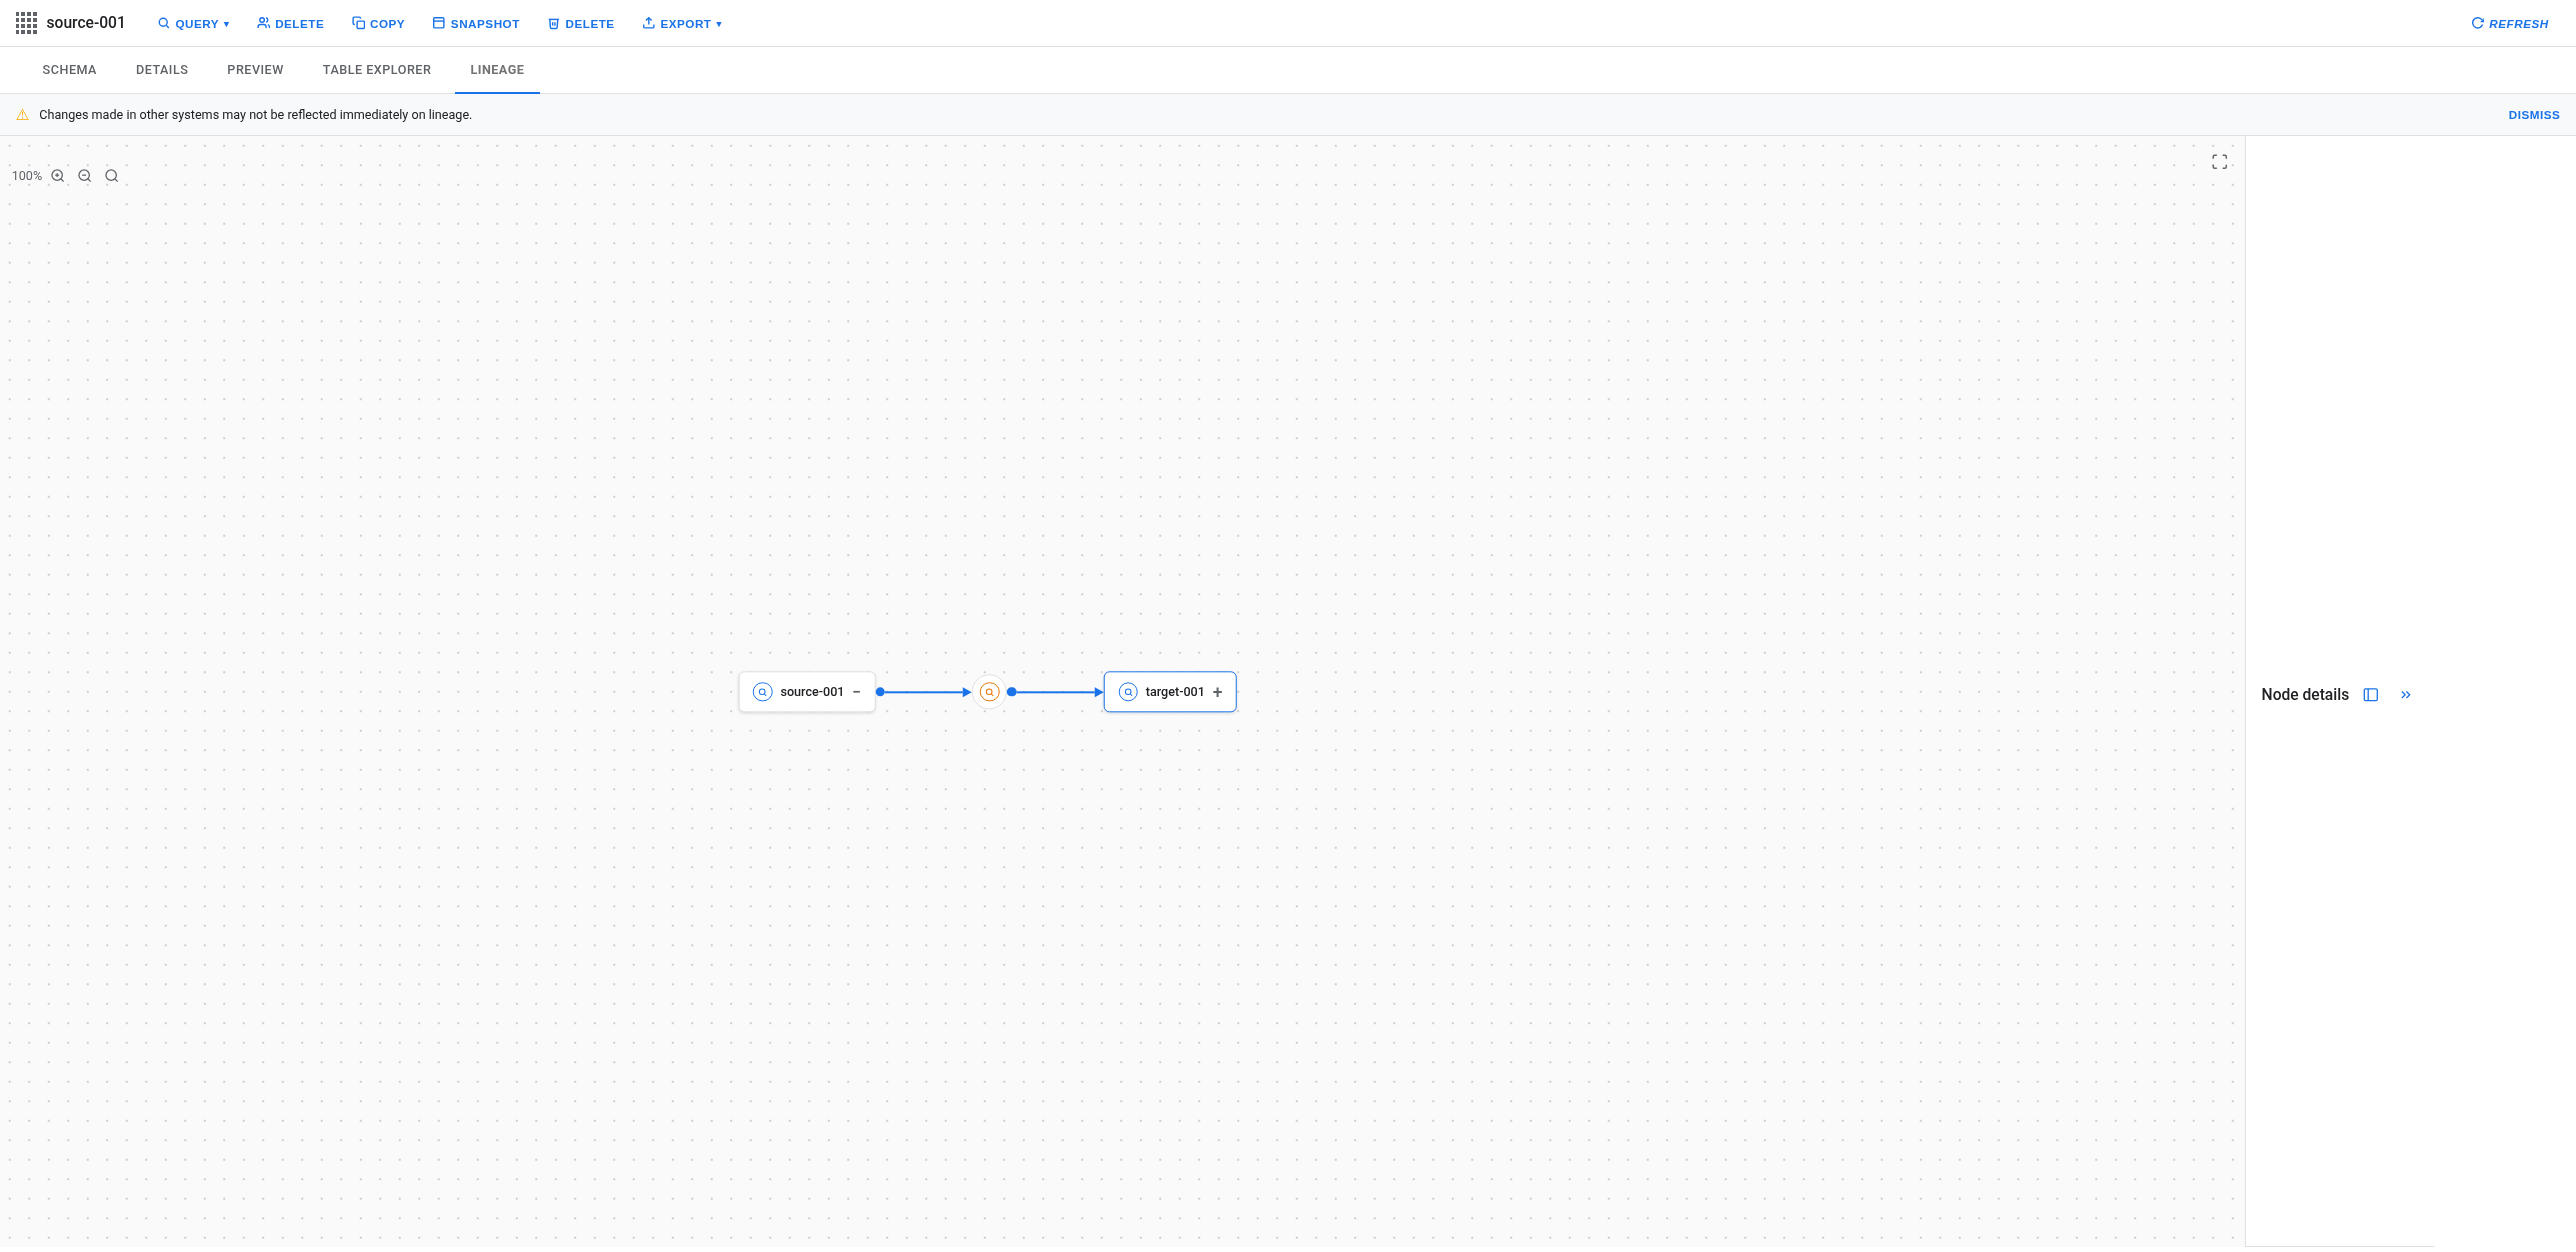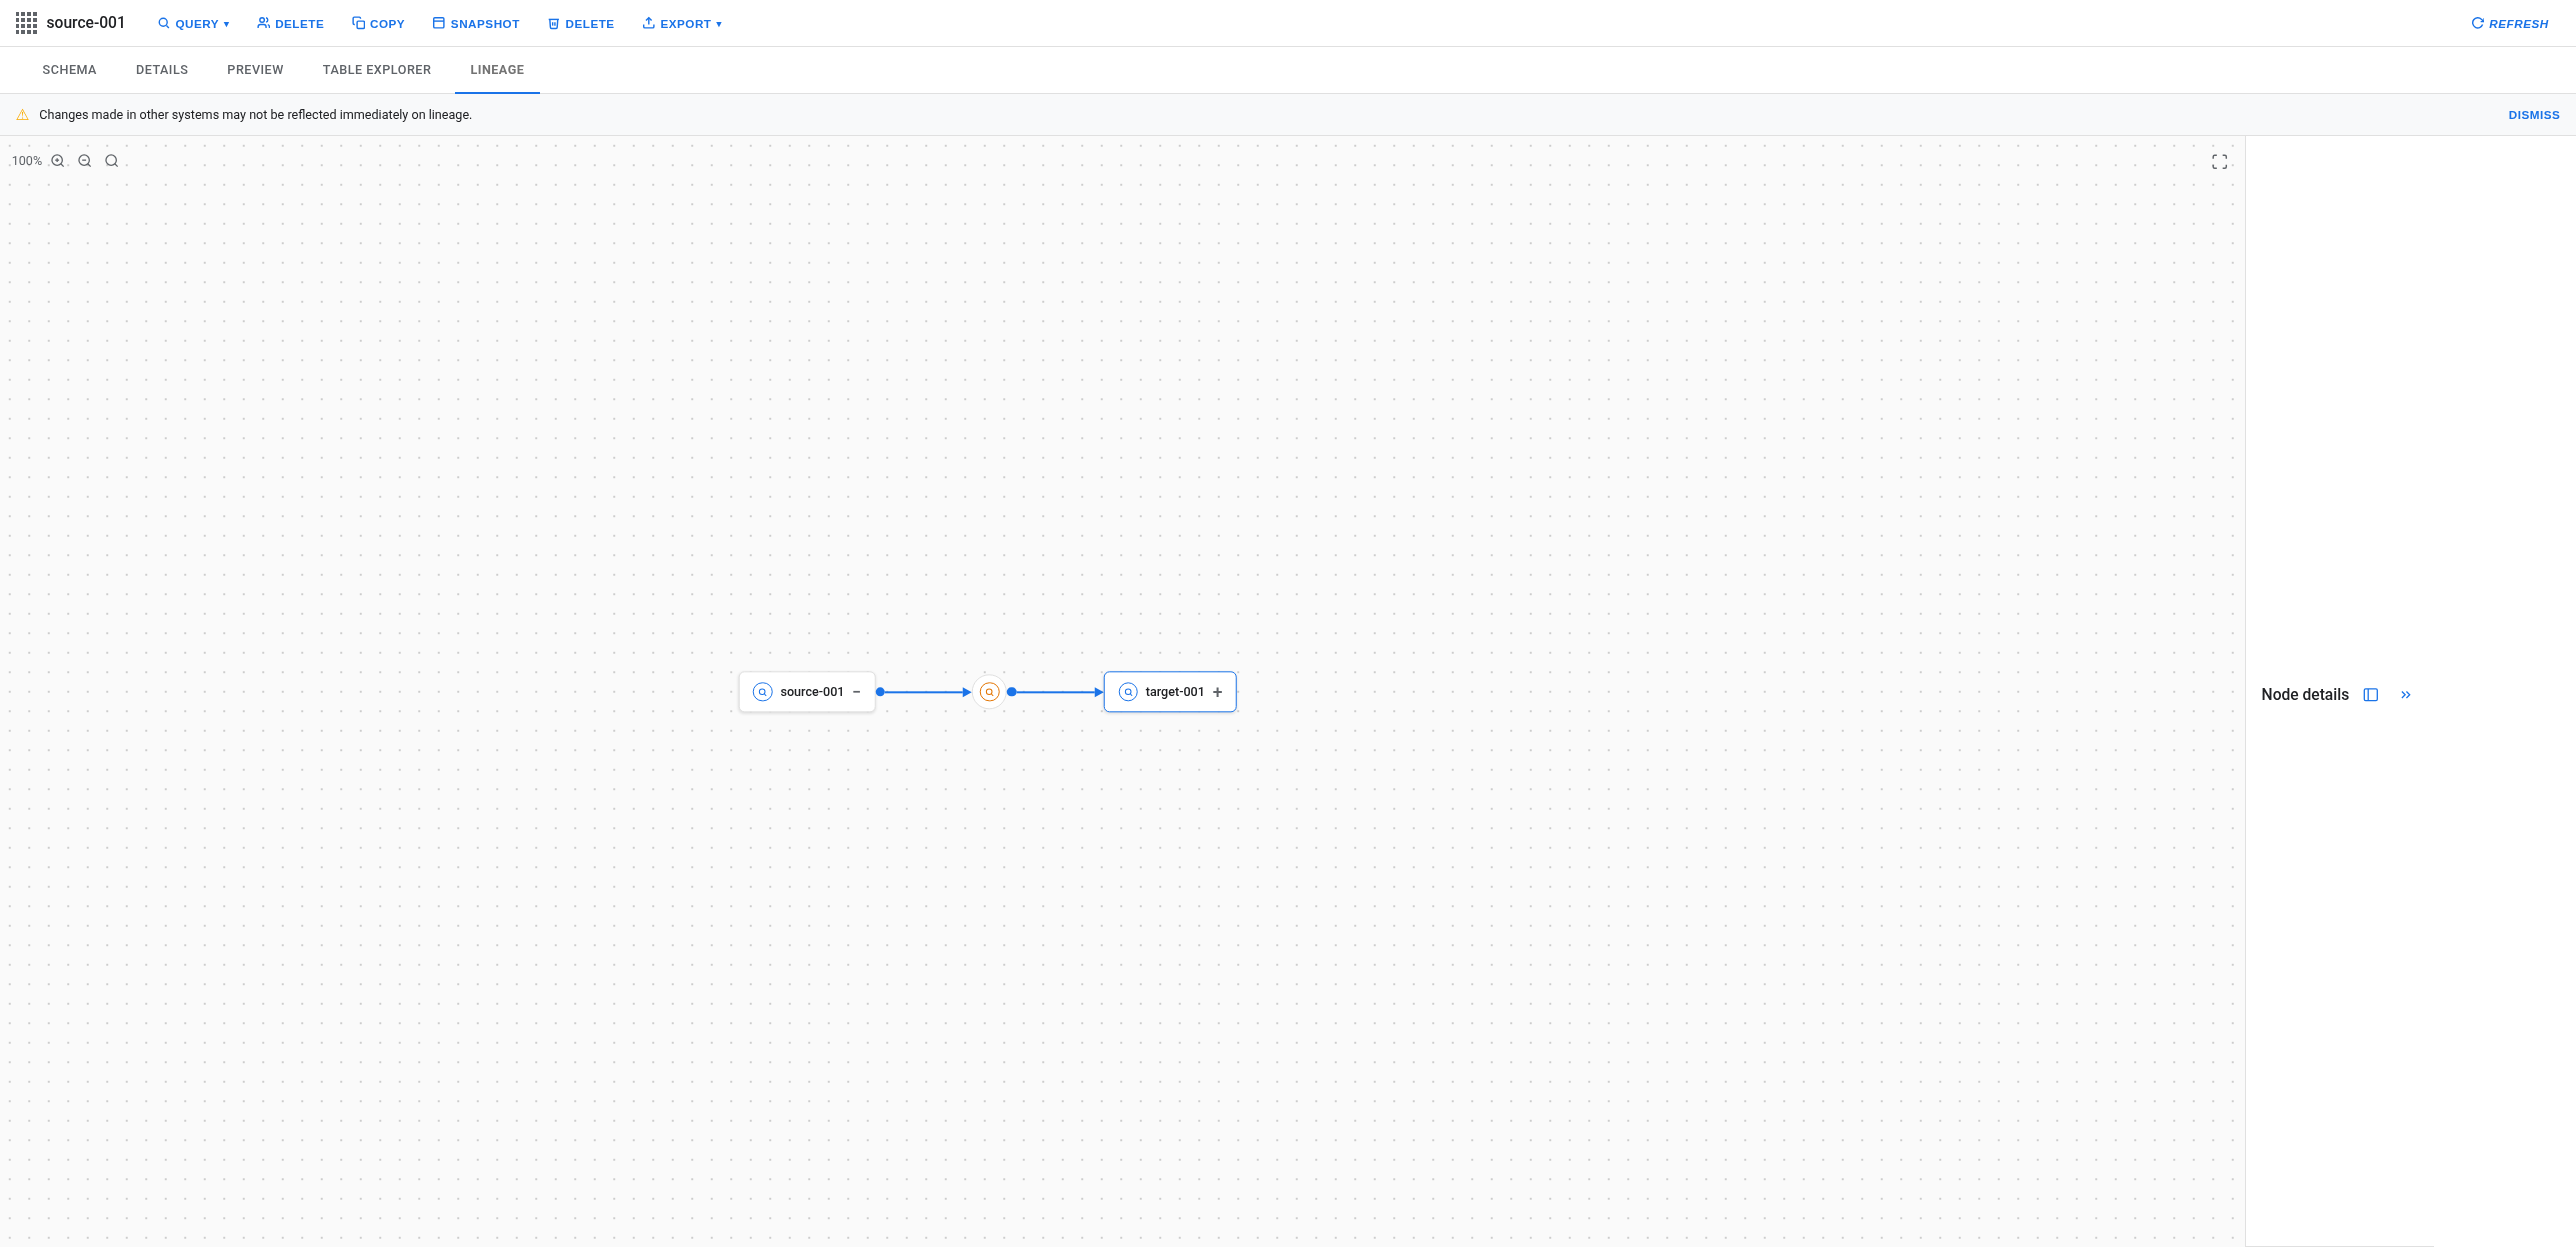--- a/index.html
+++ b/index.html
@@ -127,21 +127,21 @@
       flex: 1;
       position: relative;
       overflow: hidden;
       background-color: #fafafa;
       background-image: radial-gradient(circle, #ccc 1px, transparent 1px);
       background-size: 19.5px 19.5px;
     }
 
     .zoom-controls {
       position: absolute;
-      top: 13px;
+      top: 28px;
       left: 11.7px;
       display: flex;
       align-items: center;
       gap: 3.9px;
       font-size: 12.6px;
       color: #5f6368;
     }
     .zoom-btn {
       background: none;
       border: none;

